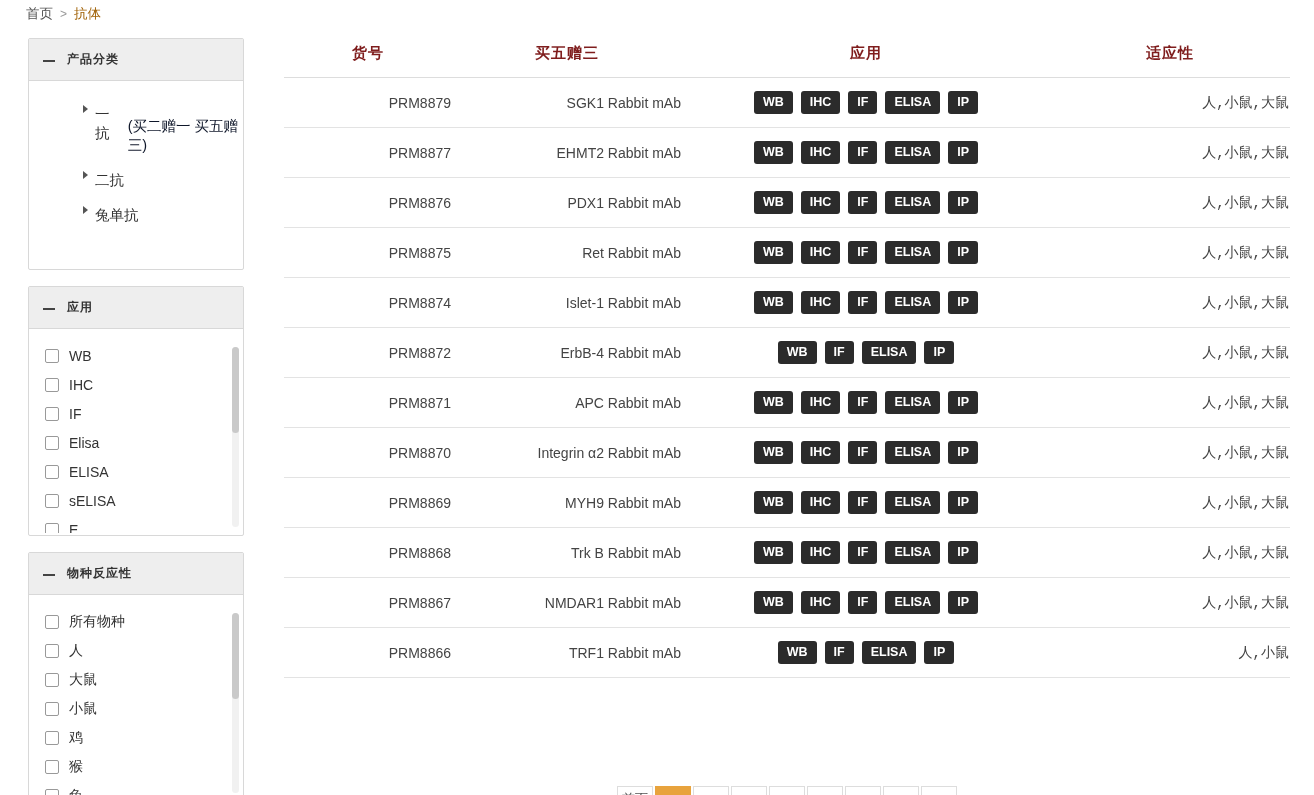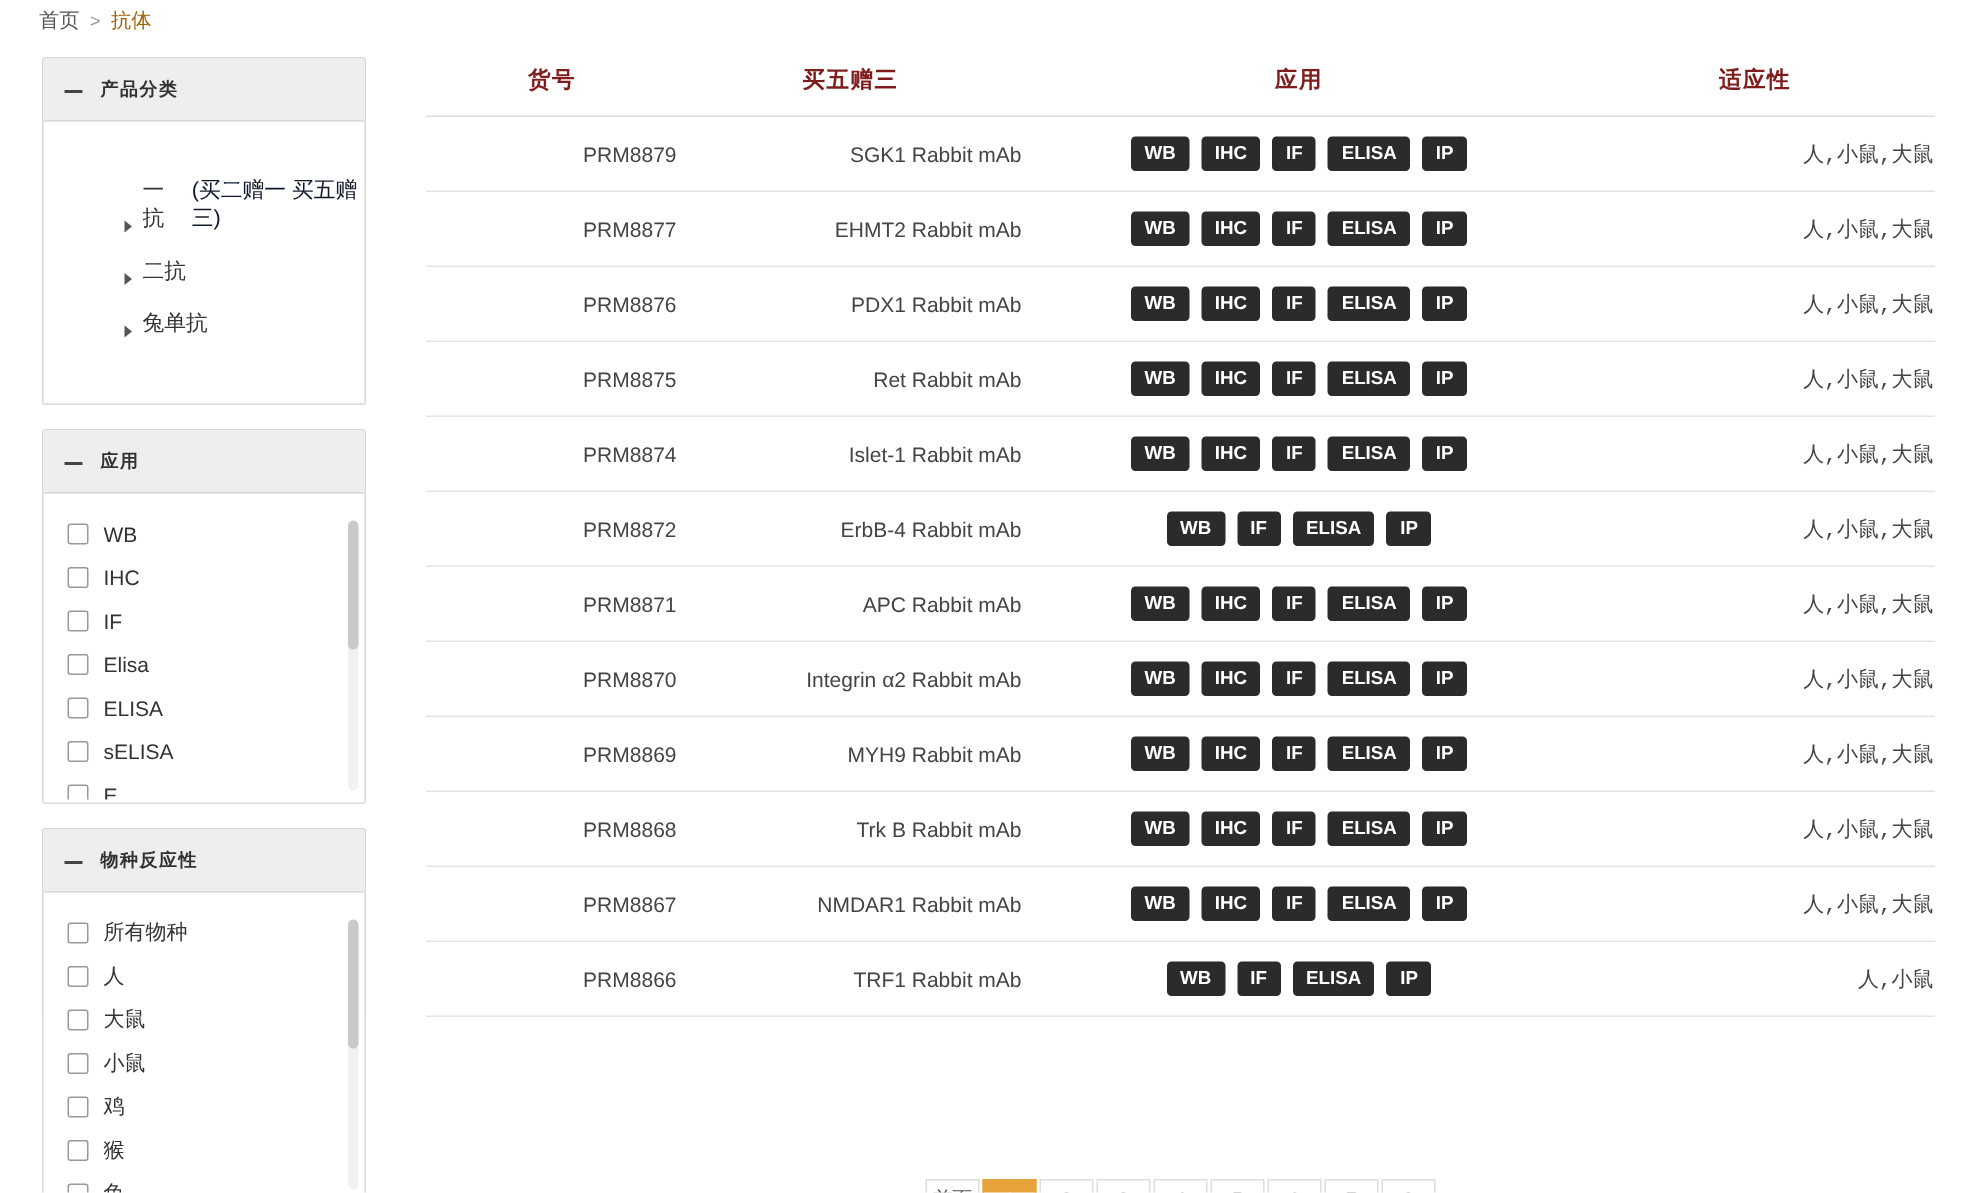--- a/index.html
+++ b/index.html
@@ -69,21 +69,21 @@
     font-weight: bold;
     color: #333;
     letter-spacing: 1px;
   }
   .panel-body { padding: 12px 0 10px 0; position: relative; }
 
   
   #panel-category .panel-body { height: 188px; padding-top: 16px; }
   .cat-item {
     display: flex;
-    align-items: flex-end;
+    align-items: flex-start;
     gap: 7px;
     padding: 8px 0 8px 54px;
     font-size: 14.5px;
     color: #333;
     cursor: pointer;
   }
   .cat-item .caret {
     width: 0; height: 0;
     border-left: 5px solid #555;
     border-top: 4px solid transparent;

